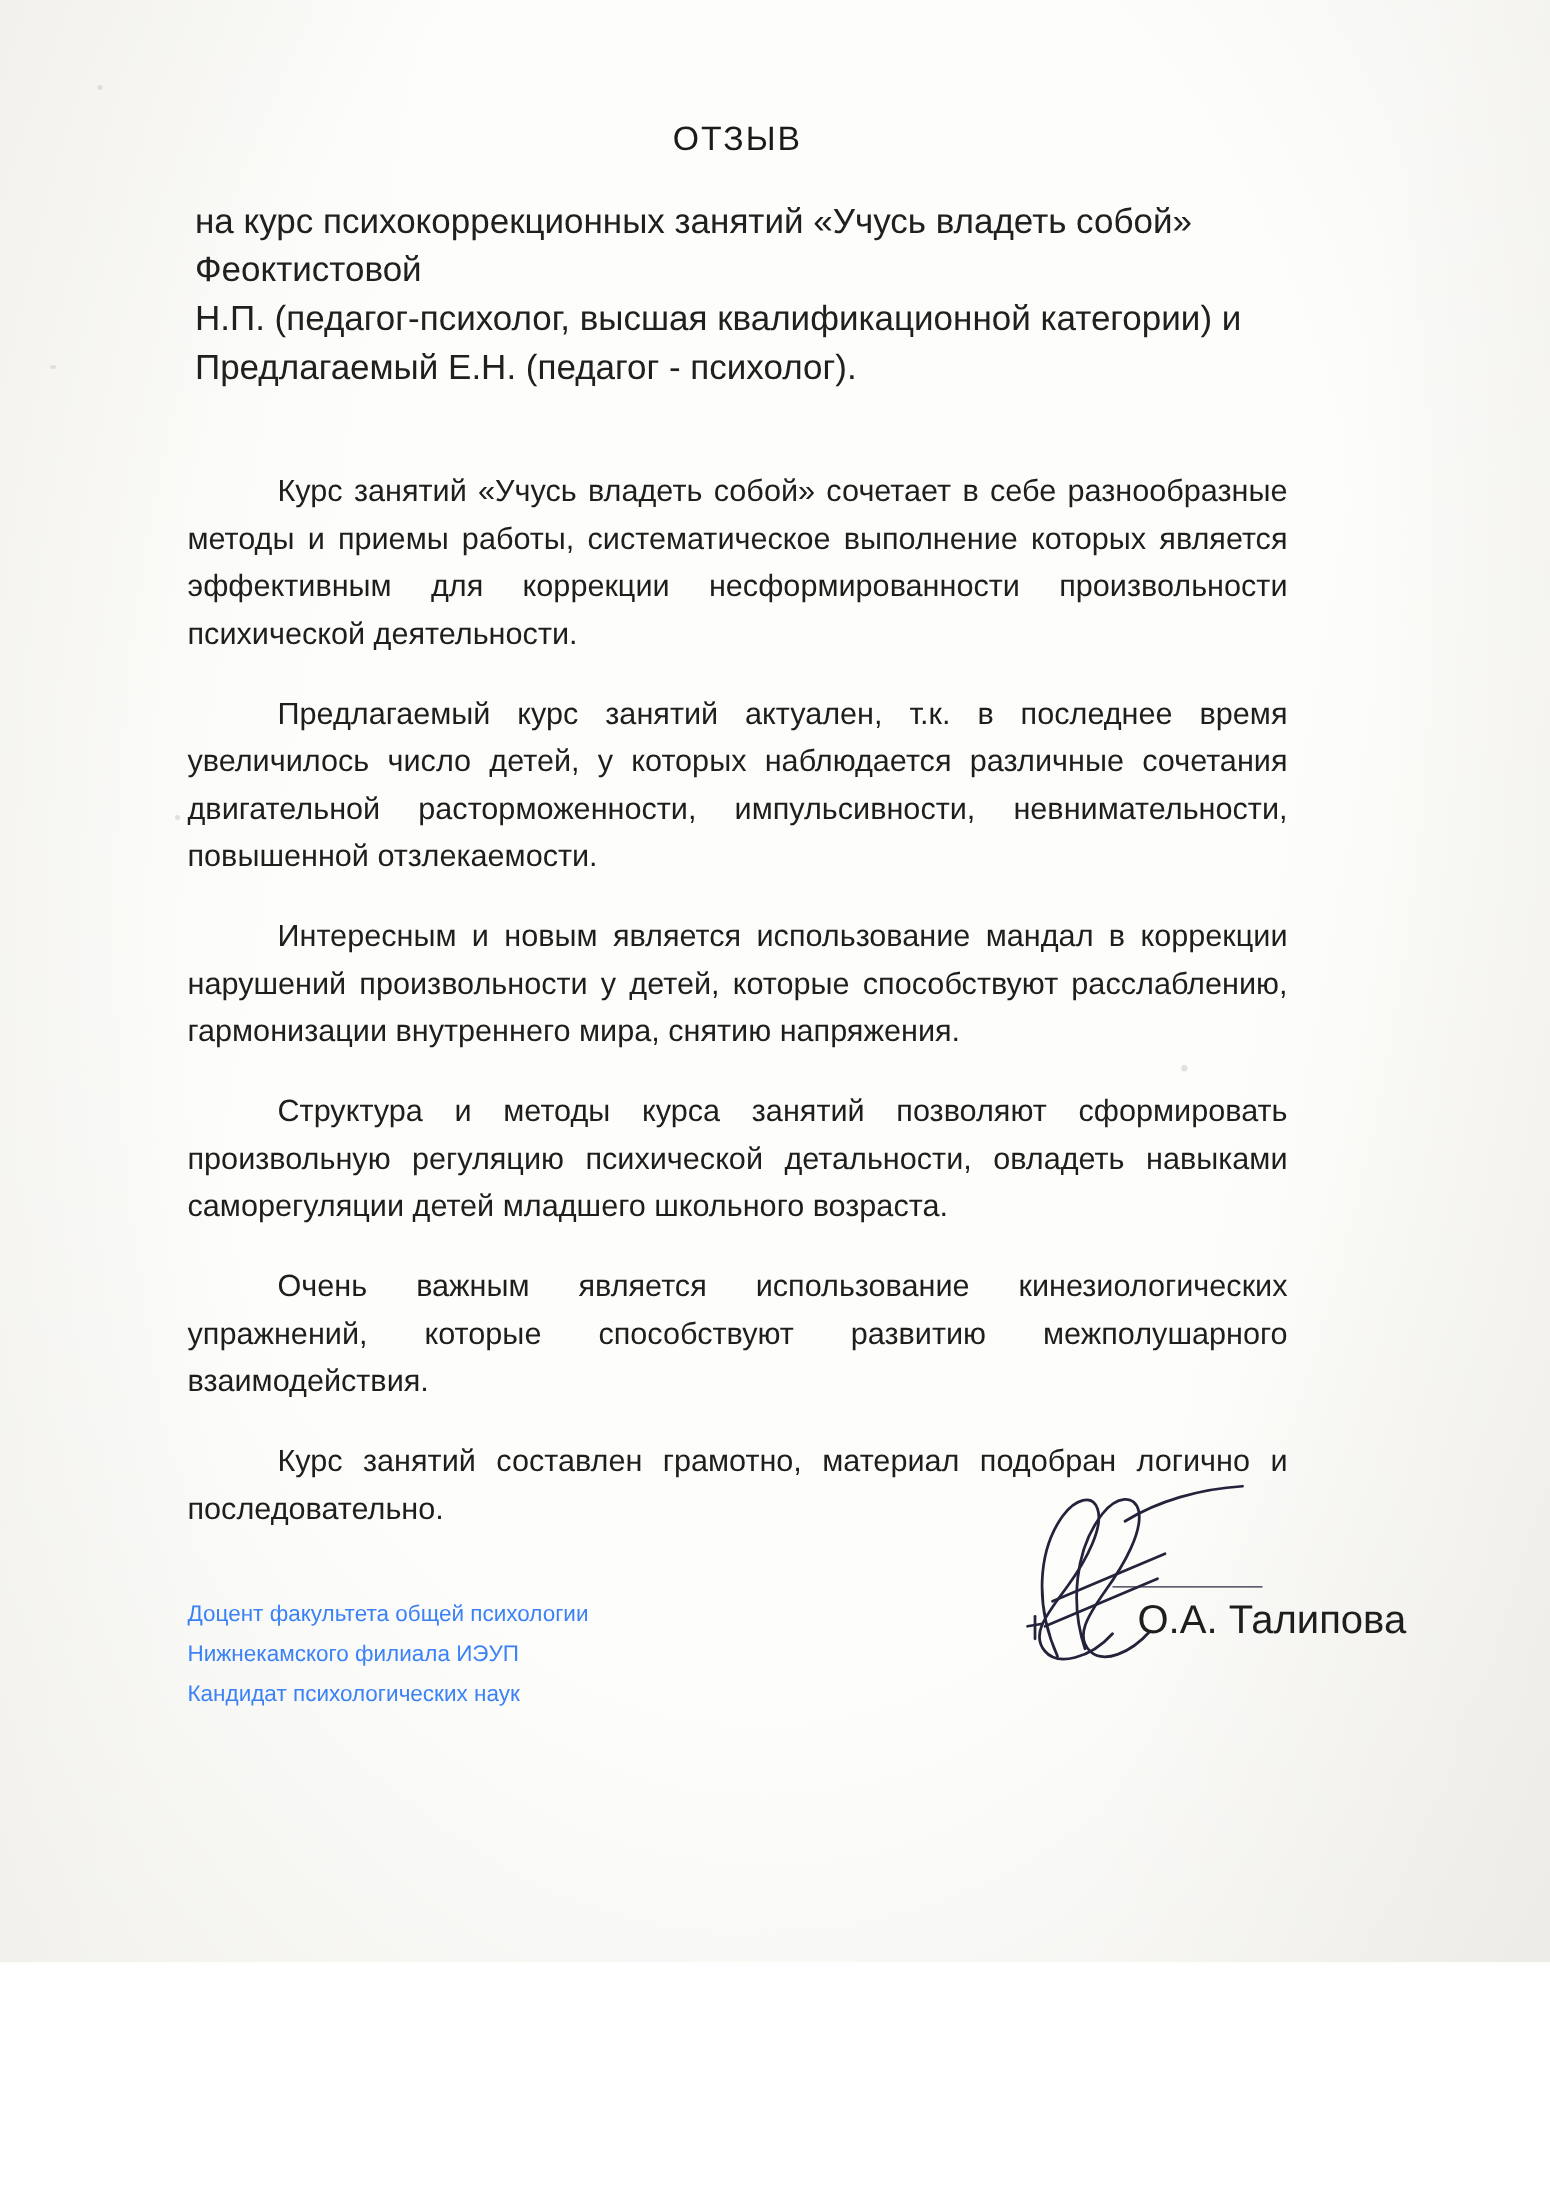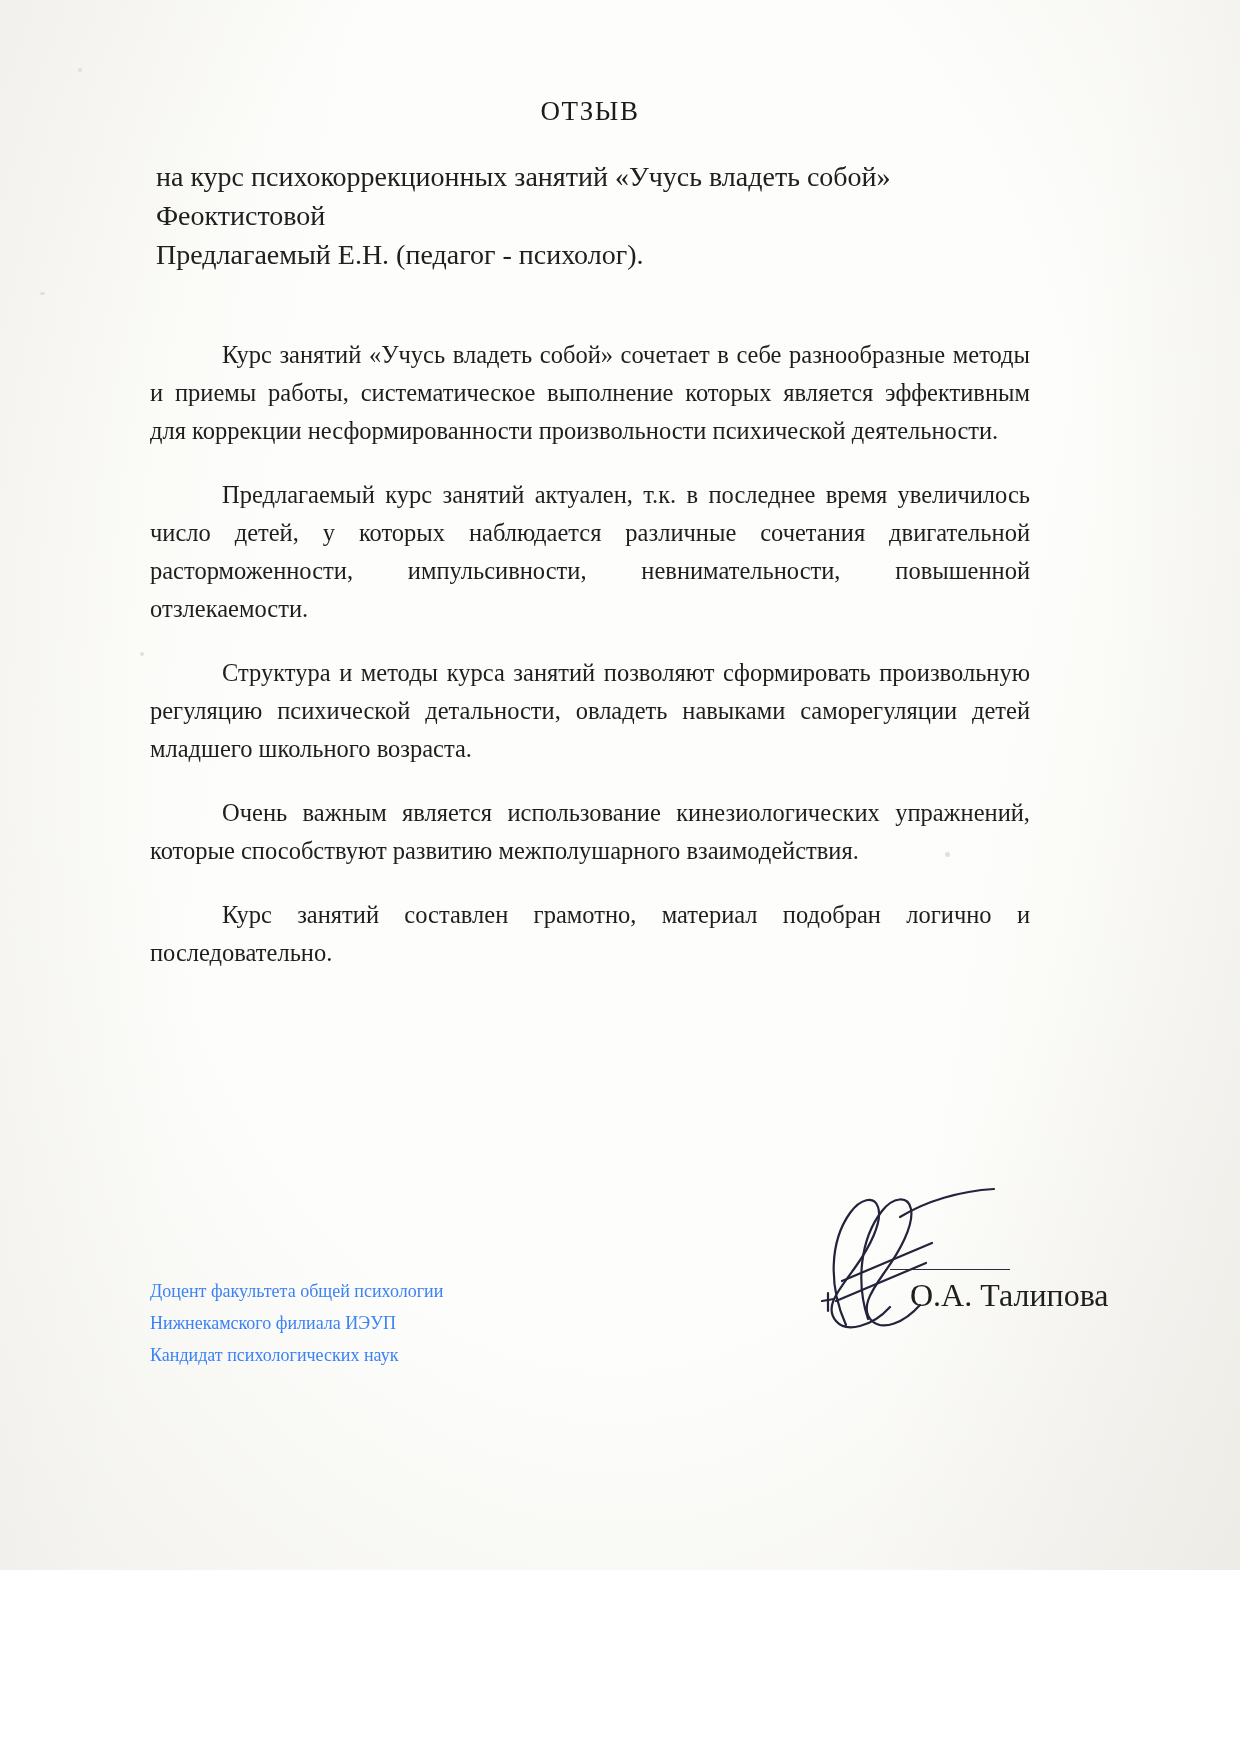--- a/index.html
+++ b/index.html
@@ -7,21 +7,21 @@
     padding: 0;
     background: #ffffff;
   }
   .page {
     position: relative;
     width: 1240px;
     height: 1570px;
     margin: 0 auto;
     background: #fdfdfb;
     overflow: hidden;
-    font-family: Liberation Serif, serif;
+    font-family: Liberation Sans, sans-serif;
     color: #1d1d1d;
   }
   
   .scan-tint {
     position: absolute;
     inset: 0;
     background:
       radial-gradient(ellipse at 50% 40%, rgba(255,255,255,0) 55%, rgba(228,226,220,0.45) 100%),
       linear-gradient(100deg, rgba(247,246,242,0.9) 0%, rgba(253,253,251,0.2) 25%, rgba(252,251,248,0.2) 75%, rgba(243,242,237,0.85) 100%);
     pointer-events: none;
@@ -116,26 +116,28 @@
   <div class="speck" style="left:40px; top:292px; width:5px; height:3px;"></div>
   <div class="speck" style="left:140px; top:652px; width:4px; height:4px;"></div>
   <div class="speck" style="left:945px; top:852px; width:5px; height:5px;"></div>
 
   <div class="content">
 
     <div class="doc-title">ОТЗЫВ</div>
 
     <div class="subtitle">
       <span class="l2">на курс психокоррекционных занятий «Учусь владеть собой» Феоктистовой</span>
+      <span class="l2">Н.П. (педагог-психолог, высшая квалификационной категории) и</span>
       <span class="l2">Предлагаемый Е.Н. (педагог - психолог).</span>
     </div>
 
     <div class="body-block">
       <p class="para">Курс занятий «Учусь владеть собой» сочетает в себе разнообразные методы и приемы работы, систематическое выполнение которых является эффективным для коррекции несформированности произвольности психической деятельности.</p>
       <p class="para">Предлагаемый курс занятий актуален, т.к. в последнее время увеличилось число детей, у которых наблюдается различные сочетания двигательной расторможенности, импульсивности, невнимательности, повышенной отзлекаемости.</p>
+      <p class="para">Интересным и новым является использование мандал в коррекции нарушений произвольности у детей, которые  способствуют расслаблению, гармонизации внутреннего мира, снятию напряжения.</p>
       <p class="para">Структура и методы курса занятий позволяют сформировать произвольную регуляцию психической детальности, овладеть навыками саморегуляции детей младшего школьного возраста.</p>
       <p class="para">Очень важным является использование кинезиологических упражнений, которые способствуют развитию  межполушарного взаимодействия.</p>
       <p class="para">Курс занятий составлен грамотно, материал подобран логично и последовательно.</p>
     </div>
   </div>
 
   <div class="signature-block">
 
     <svg class="signature-svg" viewBox="0 0 300 190" aria-hidden="true">
       <g fill="none" stroke="#23233c" stroke-width="2.2" stroke-linecap="round" stroke-linejoin="round">

